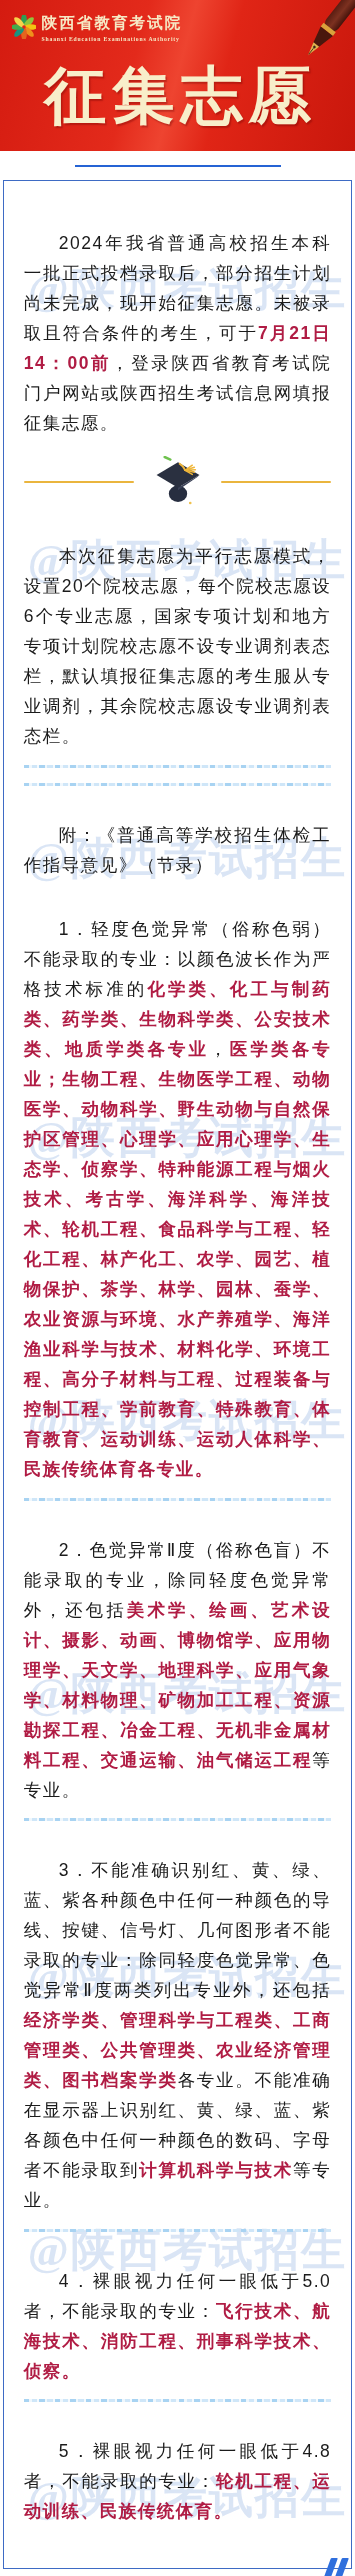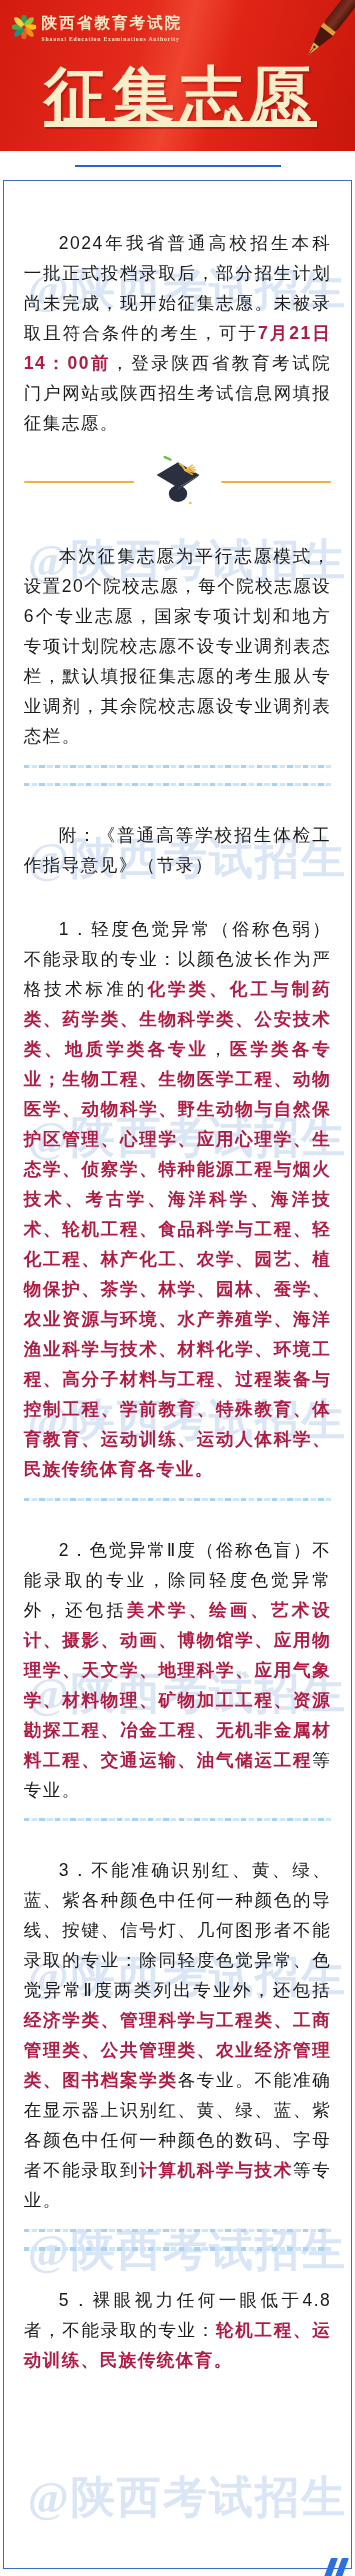--- a/index.html
+++ b/index.html
@@ -41,21 +41,20 @@
   }
   .pen{position:absolute;top:-3.1px;right:-2.1px;}
   .hero-title{
     position:absolute;left:0;right:0;top:56px;
     text-align:center;
     font-size:62px;font-weight:900;line-height:1.3;
     letter-spacing:6.2px;text-indent:6.2px;
     color:var(--title-gold);
     text-shadow:1.5px 2.1px 1.5px rgba(110,0,0,.35);
     white-space:nowrap;
-    text-decoration:underline;
   }
   
   .top-rule{
     width:206px;height:2.1px;margin:14px auto 0;
     background:var(--rule-blue);
   }
   
   .notice-box{
     position:relative;z-index:1;
     margin:13.4px 3.1px 0;
@@ -185,20 +184,21 @@
 <div class="para"><span class="seg">本次征集志愿为平行志愿模式，设置20个院校志愿，每个院校志愿设6个专业志愿，国家专项计划和地方专项计划院校志愿不设专业调剂表态栏，默认填报征集志愿的考生服从专业调剂，其余院校志愿设专业调剂表态栏。</span></div>
         <div class="dashed-divider"></div>
         <div class="dashed-divider"></div>
         <div class="para"><span class="seg">附：《普通高等学校招生体检工作指导意见》（节录）</span></div>
         <div class="para"><span class="seg">1．轻度色觉异常（俗称色弱）不能录取的专业：以颜色波长作为严格技术标准的</span><span class="seg seg-red">化学类、化工与制药类、药学类、生物科学类、公安技术类、地质学类各专业</span><span class="seg">，</span><span class="seg seg-red">医学类各专业；生物工程、生物医学工程、动物医学、动物科学、野生动物与自然保护区管理、心理学、应用心理学、生态学、侦察学、特种能源工程与烟火技术、考古学、海洋科学、海洋技术、轮机工程、食品科学与工程、轻化工程、林产化工、农学、园艺、植物保护、茶学、林学、园林、蚕学、农业资源与环境、水产养殖学、海洋渔业科学与技术、材料化学、环境工程、高分子材料与工程、过程装备与控制工程、学前教育、特殊教育、体育教育、运动训练、运动人体科学、民族传统体育各专业。</span></div>
         <div class="dashed-divider"></div>
         <div class="para"><span class="seg">2．色觉异常Ⅱ度（俗称色盲）不能录取的专业，除同轻度色觉异常外，还包括</span><span class="seg seg-red">美术学、绘画、艺术设计、摄影、动画、博物馆学、应用物理学、天文学、地理科学、应用气象学、材料物理、矿物加工工程、资源勘探工程、冶金工程、无机非金属材料工程、交通运输、油气储运工程</span><span class="seg">等专业。</span></div>
         <div class="dashed-divider"></div>
         <div class="para"><span class="seg">3．不能准确识别红、黄、绿、蓝、紫各种颜色中任何一种颜色的导线、按键、信号灯、几何图形者不能录取的专业：除同轻度色觉异常、色觉异常Ⅱ度两类列出专业外，还包括</span><span class="seg seg-red">经济学类、管理科学与工程类、工商管理类、公共管理类、农业经济管理类、图书档案学类</span><span class="seg">各专业。不能准确在显示器上识别红、黄、绿、蓝、紫各颜色中任何一种颜色的数码、字母者不能录取到</span><span class="seg seg-red">计算机科学与技术</span><span class="seg">等专业。</span></div>
         <div class="dashed-divider"></div>
+        <div class="para"><span class="seg">4．裸眼视力任何一眼低于5.0者，不能录取的专业：</span><span class="seg seg-red">飞行技术、航海技术、消防工程、刑事科学技术、侦察。</span></div>
         <div class="dashed-divider"></div>
         <div class="para"><span class="seg">5．裸眼视力任何一眼低于4.8者，不能录取的专业：</span><span class="seg seg-red">轮机工程、运动训练、民族传统体育。</span></div>
       </div>
 
   </section>
 
   <div class="slashes">
       <span></span>
       <span></span>
     </div>

